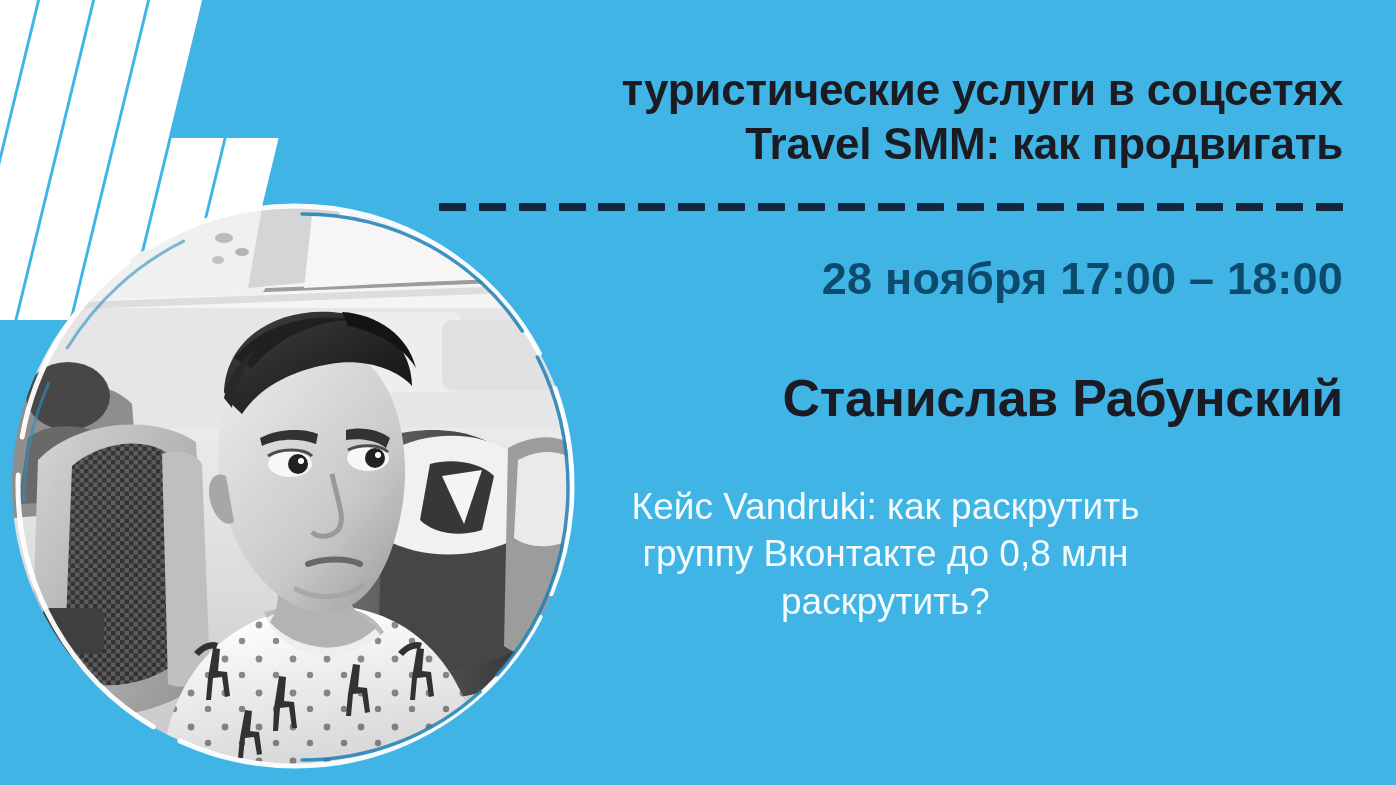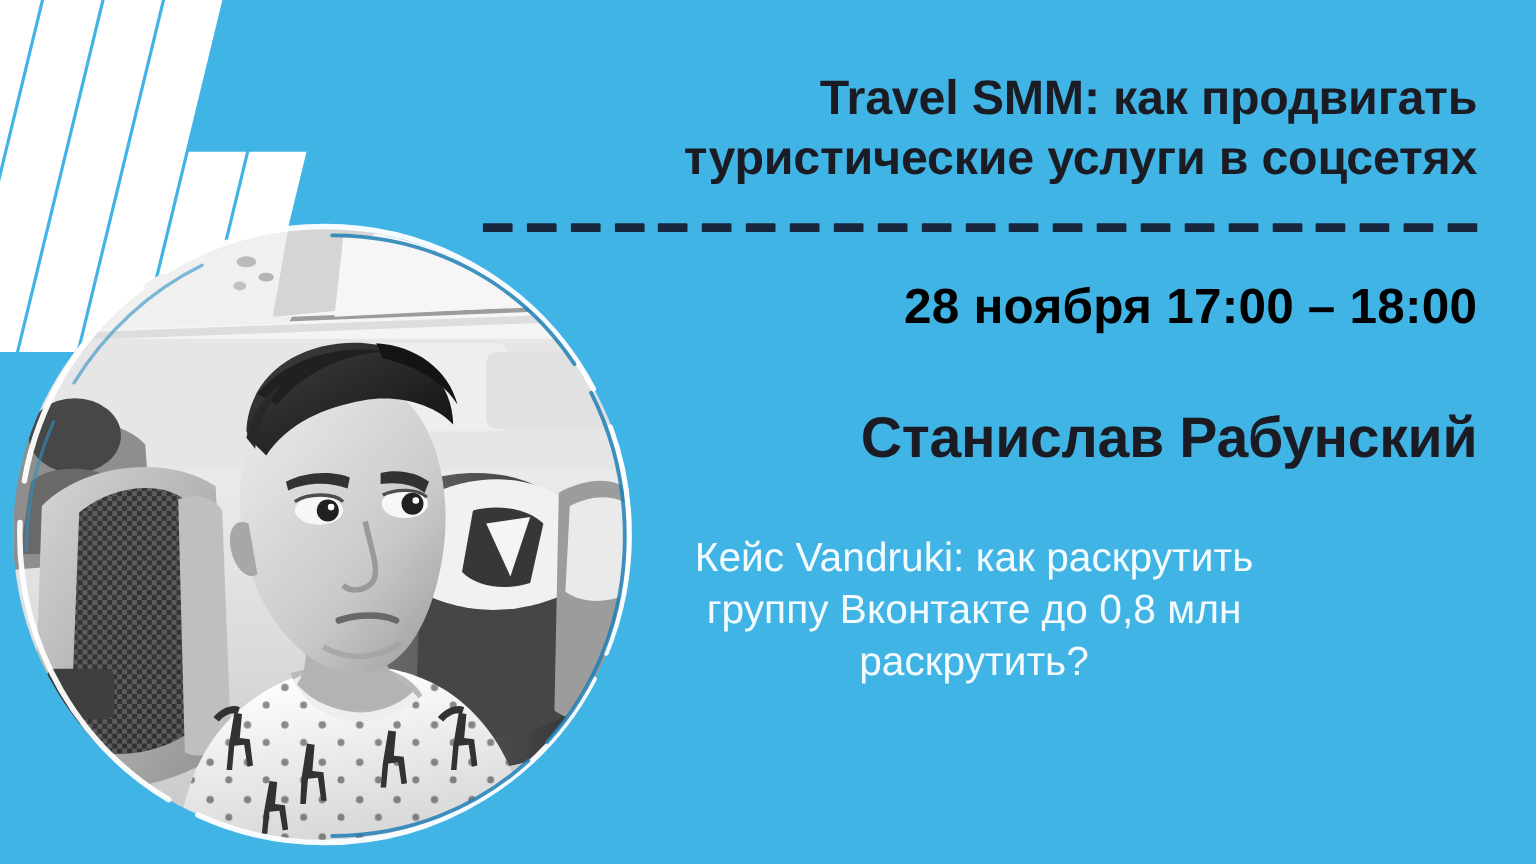--- a/index.html
+++ b/index.html
@@ -84,21 +84,21 @@
     background:#16263c;
     border-radius:1px;
   }
 
   #datetime {
     position:absolute;
     right:2px; top:253px;
     font-size:45px;
     font-weight:bold;
     letter-spacing:0.2px;
-    color:#000000;
+    color:#0c4a6e;
     text-align:right;
     width:100%;
   }
 
   #speaker {
     position:absolute;
     right:2px; top:368px;
     font-size:52px;
     font-weight:bold;
     letter-spacing:-0.3px;
@@ -277,22 +277,22 @@
     <svg id="portrait-ring" width="580" height="572" viewBox="0 0 580 572">
       <path d="M293,6 C446,6 570,130 570,286 C570,442 446,566 293,566 C140,566 16,442 16,286 C16,130 140,6 293,6 Z" fill="none" stroke="#ffffff" stroke-width="5" stroke-linecap="round" stroke-dasharray="300 38 210 26 420 30" opacity="0.95"></path>
       <path d="M300,14 C452,14 566,134 566,288 C566,440 450,560 300,560" fill="none" stroke="#1e7fb5" stroke-width="3.5" stroke-linecap="round" stroke-dasharray="260 30 340 24" opacity="0.85"></path>
       <path d="M22,300 C22,150 140,18 292,14" fill="none" stroke="#2d8fc4" stroke-width="3" stroke-linecap="round" stroke-dasharray="120 40 160" opacity="0.6"></path>
     </svg>
   </div>
 
   <div id="text-col">
 
     <div id="title">
+      <div>туристические услуги в соцсетях</div>
       <div>Travel SMM: как продвигать</div>
-      <div>туристические услуги в соцсетях</div>
     </div>
 
     <div id="divider">
         <span class="dash" style="left: 0px;"></span>
         <span class="dash" style="left: 39.8636px;"></span>
         <span class="dash" style="left: 79.7273px;"></span>
         <span class="dash" style="left: 119.591px;"></span>
         <span class="dash" style="left: 159.455px;"></span>
         <span class="dash" style="left: 199.318px;"></span>
         <span class="dash" style="left: 239.182px;"></span>

